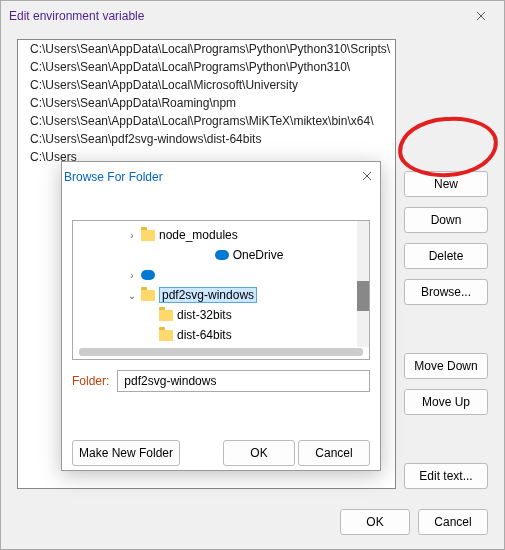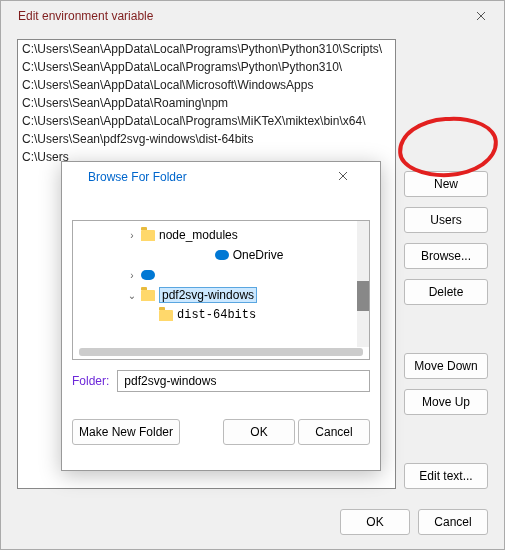--- a/index.html
+++ b/index.html
@@ -17,22 +17,21 @@
       background: #f0f0f0;
       border: 1px solid #aaa;
       position: relative;
     }
     .titlebar {
       height: 30px;
       display: flex;
       align-items: center;
       justify-content: space-between;
       padding: 0 8px;
-      color: #7f1d1d;
-      margin-left: 9px;
+      color: #4c1d95;
     }
     .titlebar-title { font-size: 12px; }
     .titlebar-close {
       width: 30px;
       height: 24px;
       display: flex;
       align-items: center;
       justify-content: center;
       color: #666;
       cursor: pointer;
@@ -48,21 +47,21 @@
     }
     .paths-panel {
       flex: 1;
       background: #fff;
       border: 1px solid #888;
       overflow: hidden;
     }
     .path-row {
       height: 18px;
       line-height: 18px;
-      padding: 0 4px;
+      padding: 0 12px;
       font-size: 12px;
       white-space: nowrap;
       overflow: hidden;
       color: #222;
     }
     .side-buttons {
       width: 84px;
       display: flex;
       flex-direction: column;
       gap: 10px;
@@ -110,21 +109,21 @@
       height: 310px;
       background: #fff;
       border: 1px solid #999;
       box-shadow: 0 4px 20px rgba(0,0,0,0.25);
     }
     .browse-titlebar {
       height: 30px;
       display: flex;
       align-items: center;
       justify-content: space-between;
-      padding: 0 26px;
+      padding: 0 2px;
       color: #0066cc;
       font-size: 12px;
     }
     .browse-close { color: #666; cursor: pointer; padding: 4px 6px; }
     .tree-wrapper {
       position: absolute;
       top: 58px;
       left: 10px;
       right: 10px;
       height: 140px;
@@ -193,31 +192,31 @@
     }
     .folder-field {
       position: absolute;
       top: 208px;
       left: 10px;
       right: 10px;
       display: flex;
       align-items: center;
       gap: 8px;
     }
-    .folder-field label { font-size: 12px; color: #6d28d9; }
+    .folder-field label { font-size: 12px; color: #c2410c; }
     .folder-field input {
       flex: 1;
       height: 22px;
       border: 1px solid #aaa;
       padding: 0 6px;
       font-size: 12px;
     }
     .browse-buttons {
       position: absolute;
-      bottom: 25px;
+      bottom: 4px;
       left: 10px;
       right: 10px;
       display: flex;
       gap: 3px;
     }
     .browse-buttons .btn { flex: 0 0 auto; }
     .browse-buttons .btn.mkf { width: 108px; }
     .browse-buttons .spacer { flex: 1; }
     .browse-buttons .btn.ok, .browse-buttons .btn.cancel { width: 72px; }
   </style>
@@ -231,31 +230,31 @@
       <svg width="10" height="10" viewBox="0 0 10 10">
           <path d="M1 1 L9 9 M9 1 L1 9" stroke="#555" stroke-width="1"></path>
         </svg>
     </span>
   </div>
 
   <div class="body">
     <div class="paths-panel">
       <div class="path-row">C:\Users\Sean\AppData\Local\Programs\Python\Python310\Scripts\</div>
       <div class="path-row">C:\Users\Sean\AppData\Local\Programs\Python\Python310\</div>
-      <div class="path-row">C:\Users\Sean\AppData\Local\Microsoft\WindowsApps</div>
+      <div class="path-row">C:\Users\Sean\AppData\Local\Microsoft\University</div>
       <div class="path-row">C:\Users\Sean\AppData\Roaming\npm</div>
       <div class="path-row">C:\Users\Sean\AppData\Local\Programs\MiKTeX\miktex\bin\x64\</div>
       <div class="path-row">C:\Users\Sean\pdf2svg-windows\dist-64bits</div>
       <div class="path-row">C:\Users</div>
     </div>
     <div class="side-buttons">
       <button class="btn">New</button>
-      <button class="btn">Users</button>
+      <button class="btn">Down</button>
+      <button class="btn">Delete</button>
       <button class="btn">Browse...</button>
-      <button class="btn">Delete</button>
       <div class="gap"></div>
       <button class="btn">Move Down</button>
       <button class="btn">Move Up</button>
       <div class="gap"></div>
       <button class="btn">Edit text...</button>
     </div>
   </div>
 
   <div class="bottom-bar">
     <button class="btn">OK</button>
@@ -288,21 +287,26 @@
           </div>
           <div class="tree-item" style="padding-left: 54px;">
             <span class="expander">›</span>
             <span class="onedrive-icon"></span>
           </div>
           <div class="tree-item selected" style="padding-left: 54px;">
             <span class="expander">⌄</span>
             <span class="folder-icon"></span>
             <span class="tree-label">pdf2svg-windows</span>
           </div>
-          <div class="tree-item" style="padding-left: 72px; font-family: Liberation Mono, monospace;">
+          <div class="tree-item" style="padding-left: 72px;">
+            <span class="expander"></span>
+            <span class="folder-icon"></span>
+            <span class="tree-label">dist-32bits</span>
+          </div>
+          <div class="tree-item" style="padding-left: 72px;">
             <span class="expander"></span>
             <span class="folder-icon"></span>
             <span class="tree-label">dist-64bits</span>
           </div>
         </div>
       <div class="tree-scroll">
         <div class="tree-scroll-thumb"></div>
       </div>
       <div class="tree-hscroll"></div>
     </div>

